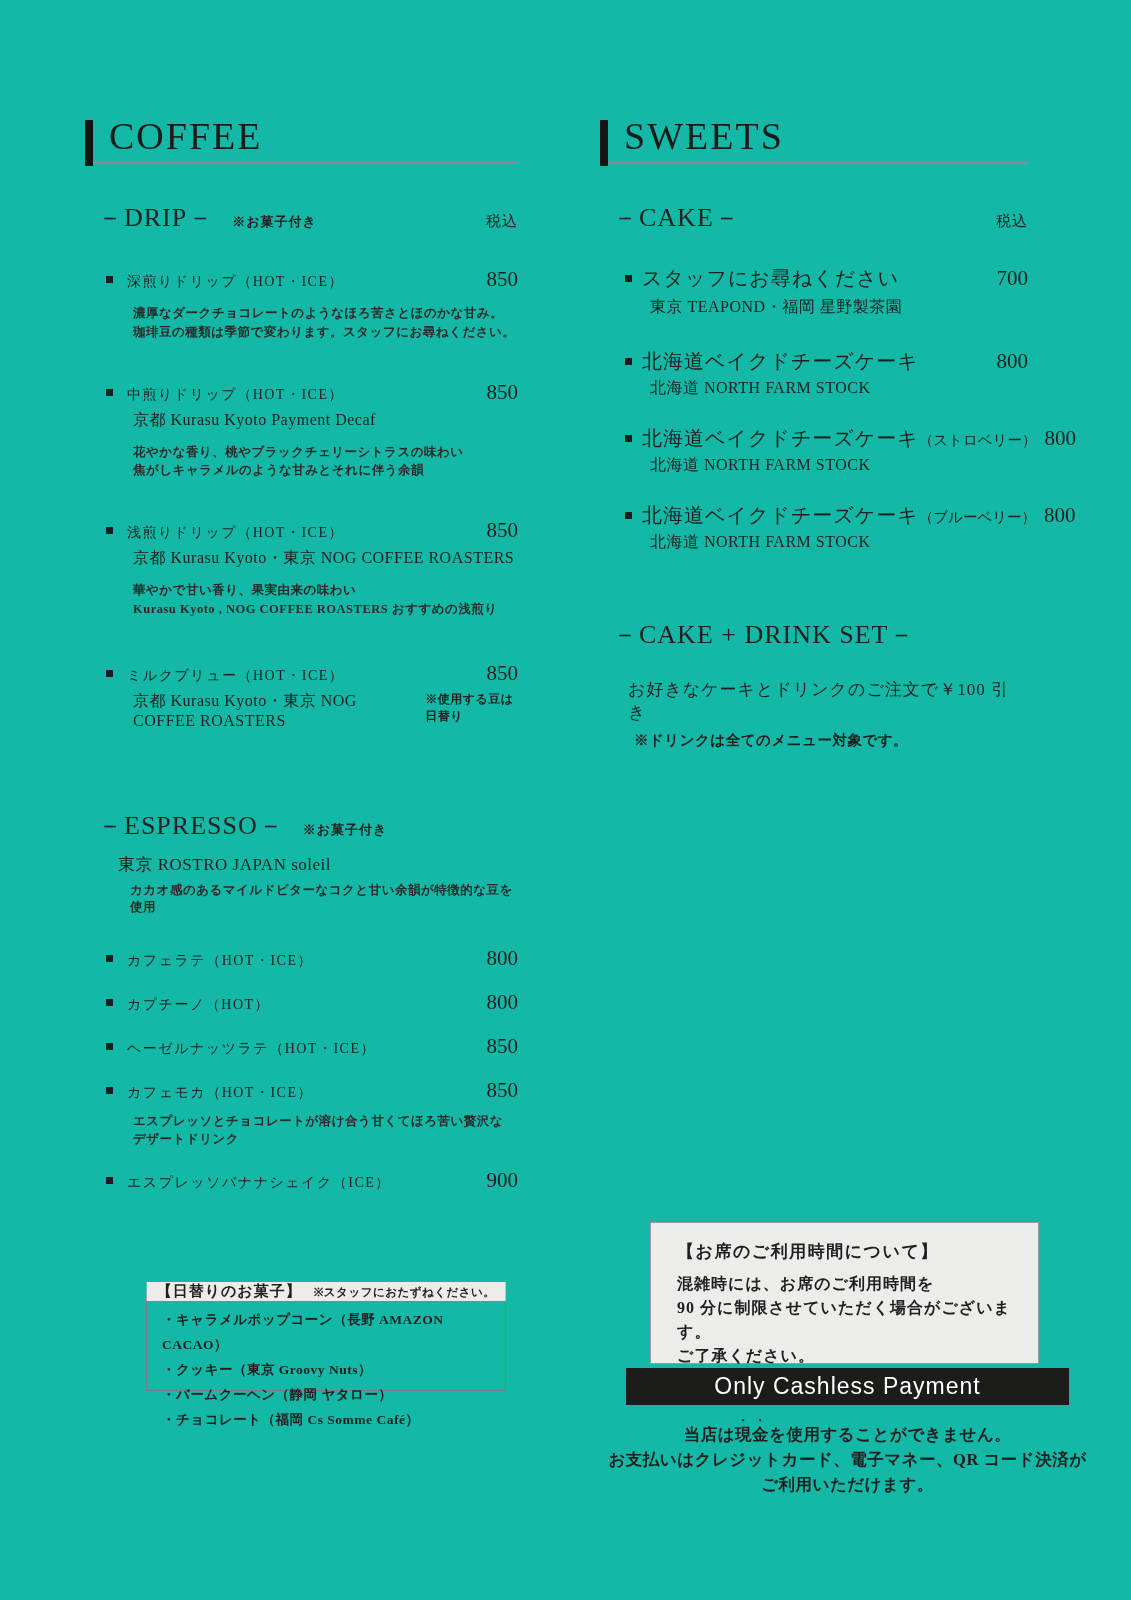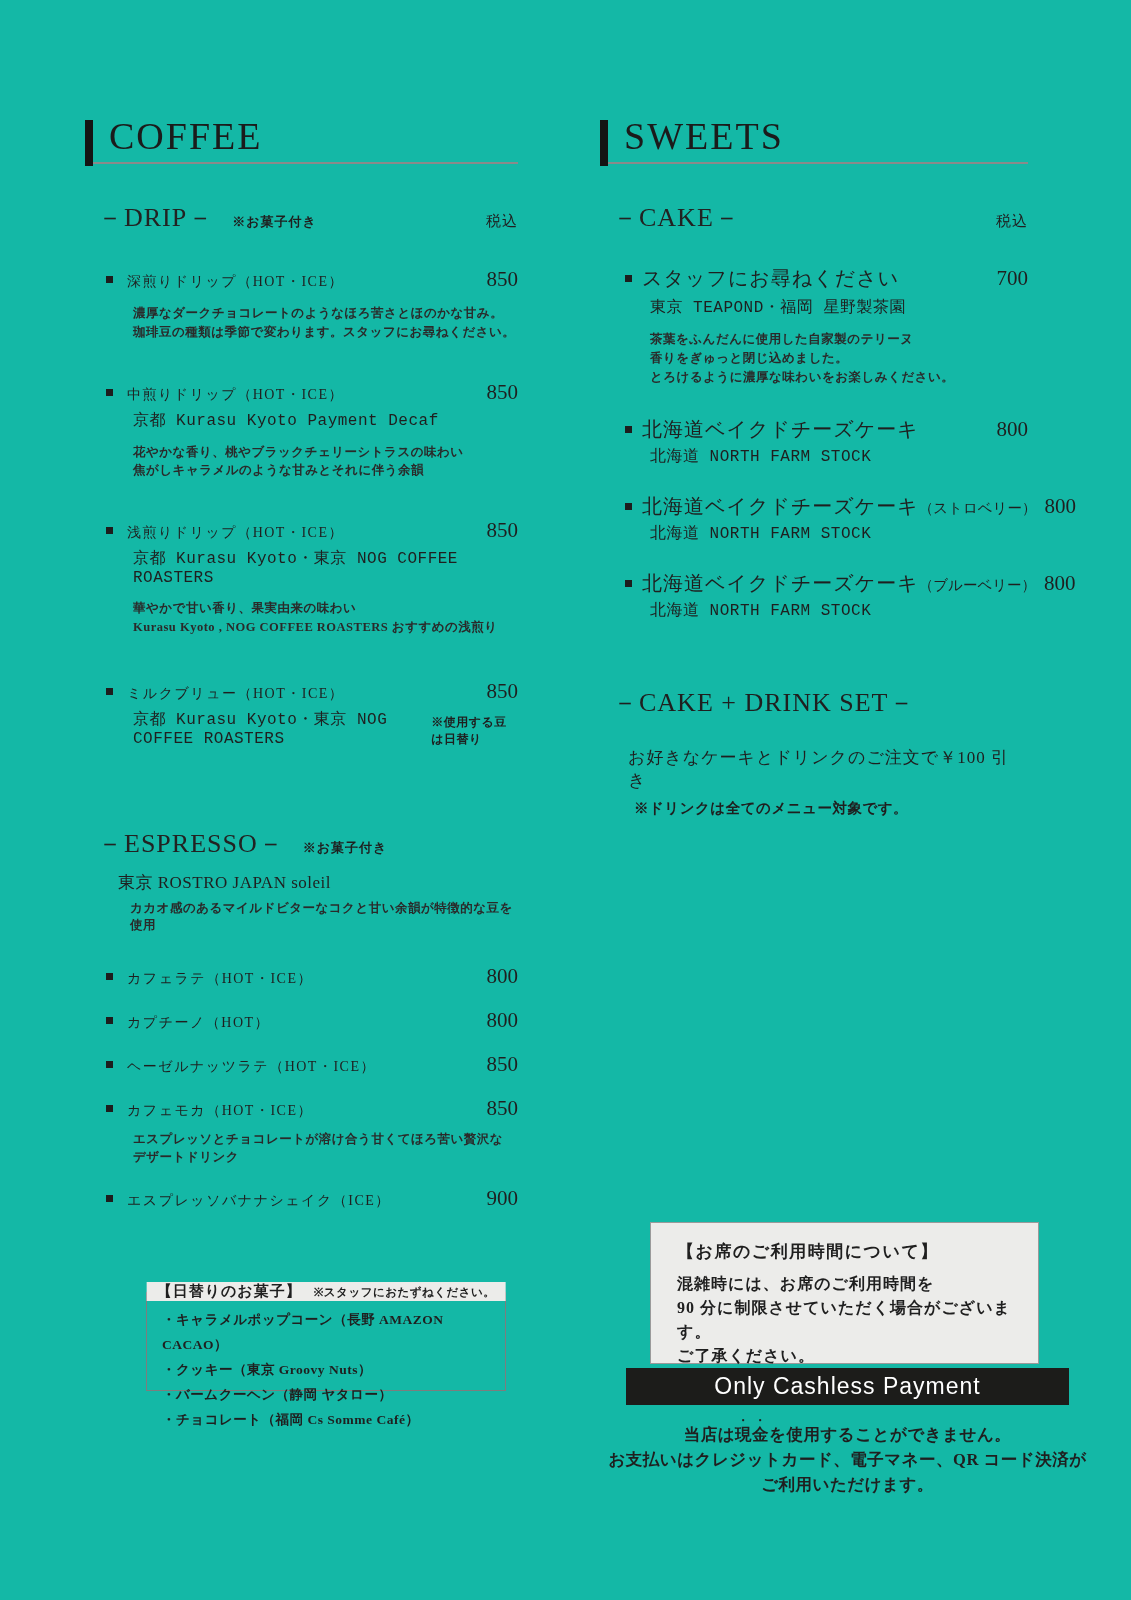--- a/index.html
+++ b/index.html
@@ -22,21 +22,21 @@
   .tax-label { margin-left:auto; font-size:15px; letter-spacing:1px; }
 
   .item { margin-top:34px; }
   .item-row { display:flex; align-items:baseline; }
   .bullet { width:7px; height:7px; background:#1d1d1d; margin:0 14px 0 21px; align-self:center; flex:none; }
   .col-right .bullet { margin:0 10px 0 25px; }
   .item-name { font-size:14px; letter-spacing:1.5px; white-space:nowrap; }
   .col-right .item-name { font-size:20px; letter-spacing:1px; }
   .item-suffix { font-size:14.5px; letter-spacing:0; white-space:nowrap; }
   .item-price { margin-left:auto; font-size:21px; padding-left:8px; }
-  .origin-line { margin:5px 0 0 48px; font-size:16px; letter-spacing:0.5px; display:flex; align-items:flex-end;font-family:Liberation Mono, monospace; }
+  .origin-line { margin:5px 0 0 48px; font-size:16px; letter-spacing:0.5px; display:flex; align-items:flex-start; }
   .col-right .origin-line { margin-left:50px; }
   .origin-note { font-size:12px; font-weight:700; margin-left:12px; letter-spacing:0.5px; }
   .desc { margin:12px 0 0 48px; font-size:12.5px; font-weight:700; line-height:1.5; color:#2a2a2a; letter-spacing:0.5px; }
   .col-right .desc { margin-left:50px; }
 
   .esp-origin { margin:10px 0 0 33px; font-size:17px; letter-spacing:0.5px; }
   .esp-desc { margin:6px 0 0 45px; font-size:12.5px; font-weight:700; color:#2a2a2a; letter-spacing:0.5px; }
   .item.simple { margin-top:19px; }
   .item.first-simple { margin-top:30px; }
 
@@ -190,25 +190,20 @@
 
     <div class="item" style="margin-top:30px">
       <div class="item-row">
         <span class="bullet"></span>
         <span class="item-name">スタッフにお尋ねください</span>
         <span class="item-price">700</span>
       </div>
       <div class="origin-line">
         <span>東京 TEAPOND・福岡 星野製茶園</span>
       </div>
-      <div class="desc">
-        <div>茶葉をふんだんに使用した自家製のテリーヌ</div>
-        <div>香りをぎゅっと閉じ込めました。</div>
-        <div>とろけるように濃厚な味わいをお楽しみください。</div>
-      </div>
     </div>
 
     <div class="item" style="margin-top:30px">
       <div class="item-row">
         <span class="bullet"></span>
         <span class="item-name">北海道ベイクドチーズケーキ</span>
         <span class="item-price">800</span>
       </div>
       <div class="origin-line" style="margin-top:3px">
         <span>北海道 NORTH FARM STOCK</span>

